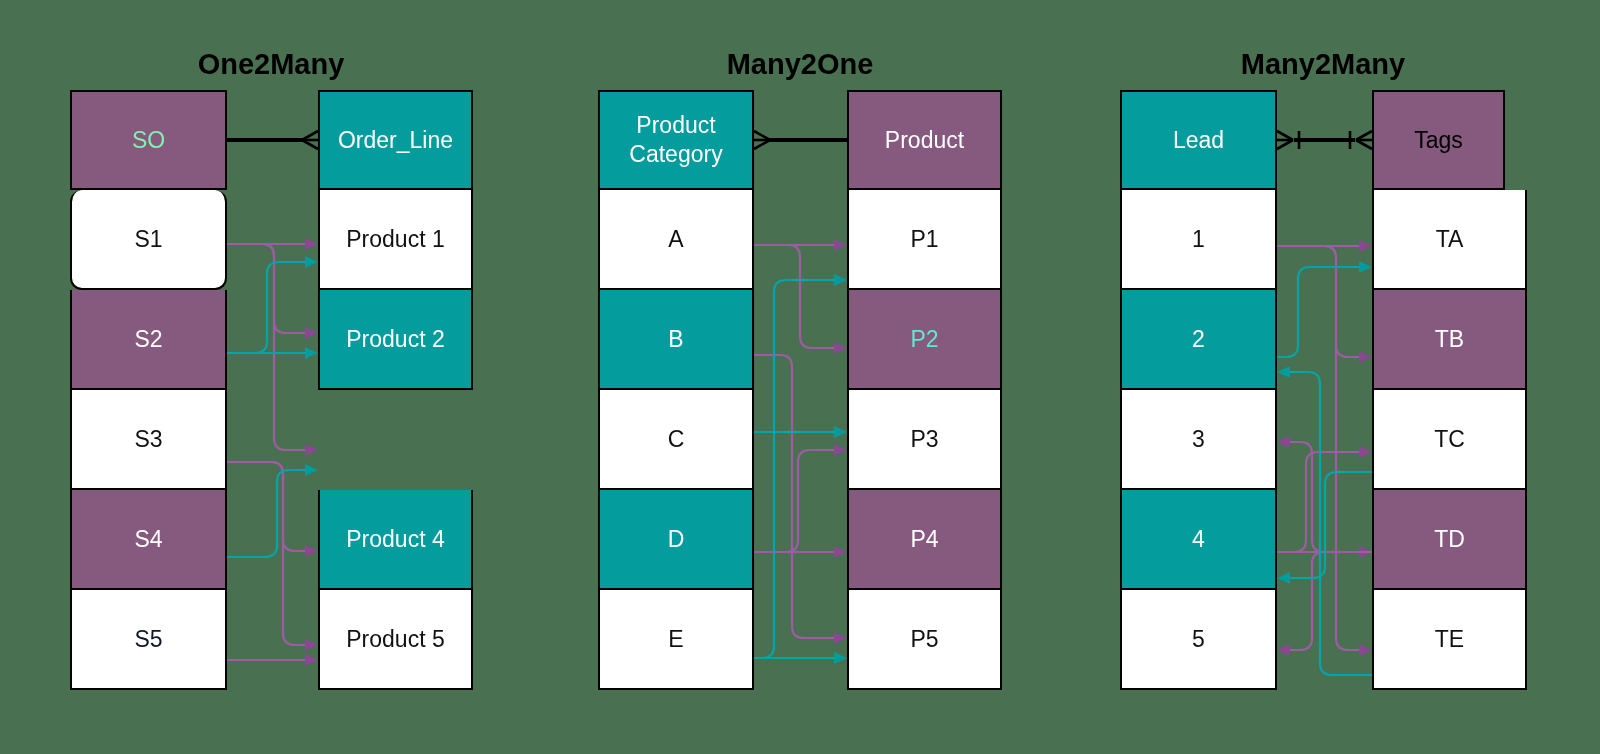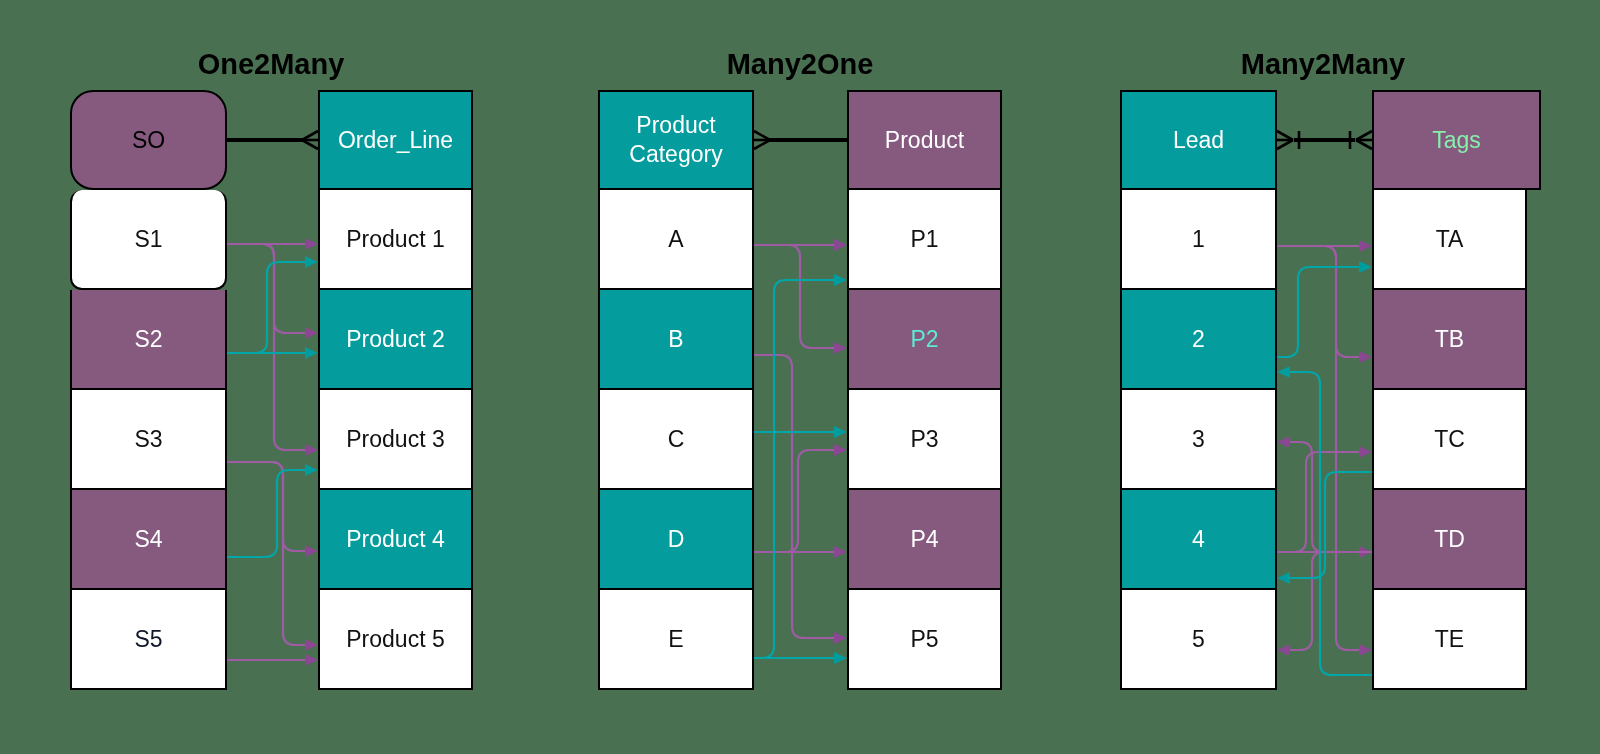--- a/index.html
+++ b/index.html
@@ -105,30 +105,29 @@
       <path d="M1372,552 L1324,552 Q1312,552 1312,540 L1312,454 Q1312,442 1300,442 L1290,442" fill="none" stroke="#9F5CA5" stroke-width="2.2"></path>
       <path d="M1277,442 L1290,436 L1290,448 Z" fill="#8B4791"></path>
       <path d="M1372,552 L1324,552 Q1312,552 1312,564 L1312,638 Q1312,650 1300,650 L1290,650" fill="none" stroke="#9F5CA5" stroke-width="2.2"></path>
       <path d="M1277,650 L1290,644 L1290,656 Z" fill="#8B4791"></path>
       <path d="M1372,472 L1337,472 Q1325,472 1325,484 L1325,566 Q1325,578 1313,578 L1290,578" fill="none" stroke="#00A6A8" stroke-width="2.2"></path>
       <path d="M1277,578 L1290,572 L1290,584 Z" fill="#009C9E"></path>
       <path d="M1372,675 L1332,675 Q1320,675 1320,663 L1320,384 Q1320,372 1308,372 L1290,372" fill="none" stroke="#00A6A8" stroke-width="2.2"></path>
       <path d="M1277,372 L1290,366 L1290,378 Z" fill="#009C9E"></path>
     </svg>
 <div class="panel-title" style="left: 271px; top: 48px; text-align: center;">One2Many</div>
-    <div class="cell header" style="left: 70px; top: 90px; width: 157px; height: 100px; background: rgb(134, 89, 126); color: #000000; border-radius: 23px;">SO</div>
+    <div class="cell header" style="left: 70px; top: 90px; width: 157px; height: 100px; background: rgb(134, 89, 126); color: #86efac;">SO</div>
     <div class="cell" style="left: 70px; top: 190px; width: 157px; height: 100px; background: rgb(255, 255, 255); color: rgb(17, 17, 17); border-radius: 12px;">S1</div>
     <div class="cell" style="left: 70px; top: 290px; width: 157px; height: 100px; background: rgb(134, 89, 126); color: rgb(255, 255, 255);">S2</div>
     <div class="cell" style="left: 70px; top: 390px; width: 157px; height: 100px; background: rgb(255, 255, 255); color: rgb(17, 17, 17);">S3</div>
     <div class="cell" style="left: 70px; top: 490px; width: 157px; height: 100px; background: rgb(134, 89, 126); color: rgb(255, 255, 255);">S4</div>
     <div class="cell" style="left: 70px; top: 590px; width: 157px; height: 100px; background: rgb(255, 255, 255); color: #0f172a;">S5</div>
     <div class="cell header" style="left: 318px; top: 90px; width: 155px; height: 100px; background: rgb(4, 156, 157); color: rgb(255, 255, 255);">Order_Line</div>
     <div class="cell" style="left: 318px; top: 190px; width: 155px; height: 100px; background: rgb(255, 255, 255); color: rgb(17, 17, 17);">Product 1</div>
     <div class="cell" style="left: 318px; top: 290px; width: 155px; height: 100px; background: rgb(4, 156, 157); color: rgb(255, 255, 255);">Product 2</div>
-    <div class="cell" style="left: 318px; top: 390px; width: 155px; height: 100px; background: rgb(255, 255, 255); color: rgb(17, 17, 17);">Product 3</div>
     <div class="cell" style="left: 318px; top: 490px; width: 155px; height: 100px; background: rgb(4, 156, 157); color: rgb(255, 255, 255);">Product 4</div>
     <div class="cell" style="left: 318px; top: 590px; width: 155px; height: 100px; background: rgb(255, 255, 255); color: rgb(17, 17, 17);">Product 5</div>
     <div class="panel-title" style="left: 800px; top: 48px;">Many2One</div>
     <div class="cell header" style="left: 598px; top: 90px; width: 156px; height: 100px; background: rgb(4, 156, 157); color: rgb(255, 255, 255);">Product
 Category</div>
     <div class="cell" style="left: 598px; top: 190px; width: 156px; height: 100px; background: rgb(255, 255, 255); color: rgb(17, 17, 17);">A</div>
     <div class="cell" style="left: 598px; top: 290px; width: 156px; height: 100px; background: rgb(4, 156, 157); color: rgb(255, 255, 255);">B</div>
     <div class="cell" style="left: 598px; top: 390px; width: 156px; height: 100px; background: rgb(255, 255, 255); color: rgb(17, 17, 17);">C</div>
     <div class="cell" style="left: 598px; top: 490px; width: 156px; height: 100px; background: rgb(4, 156, 157); color: rgb(255, 255, 255);">D</div>
     <div class="cell" style="left: 598px; top: 590px; width: 156px; height: 100px; background: rgb(255, 255, 255); color: rgb(17, 17, 17);">E</div>
@@ -138,19 +137,19 @@
     <div class="cell" style="left: 847px; top: 390px; width: 155px; height: 100px; background: rgb(255, 255, 255); color: rgb(17, 17, 17);">P3</div>
     <div class="cell" style="left: 847px; top: 490px; width: 155px; height: 100px; background: rgb(134, 89, 126); color: rgb(255, 255, 255);">P4</div>
     <div class="cell" style="left: 847px; top: 590px; width: 155px; height: 100px; background: rgb(255, 255, 255); color: rgb(17, 17, 17);">P5</div>
     <div class="panel-title" style="left: 1323px; top: 48px;">Many2Many</div>
     <div class="cell header" style="left: 1120px; top: 90px; width: 157px; height: 100px; background: rgb(4, 156, 157); color: rgb(255, 255, 255);">Lead</div>
     <div class="cell" style="left: 1120px; top: 190px; width: 157px; height: 100px; background: rgb(255, 255, 255); color: rgb(17, 17, 17);">1</div>
     <div class="cell" style="left: 1120px; top: 290px; width: 157px; height: 100px; background: rgb(4, 156, 157); color: rgb(255, 255, 255);">2</div>
     <div class="cell" style="left: 1120px; top: 390px; width: 157px; height: 100px; background: rgb(255, 255, 255); color: rgb(17, 17, 17);">3</div>
     <div class="cell" style="left: 1120px; top: 490px; width: 157px; height: 100px; background: rgb(4, 156, 157); color: rgb(255, 255, 255);">4</div>
     <div class="cell" style="left: 1120px; top: 590px; width: 157px; height: 100px; background: rgb(255, 255, 255); color: rgb(17, 17, 17);">5</div>
-    <div class="cell header" style="left: 1372px; top: 90px; width: 169px; height: 100px; background: rgb(134, 89, 126); color: #86efac;">Tags</div>
+    <div class="cell header" style="left: 1372px; top: 90px; width: 133px; height: 100px; background: rgb(134, 89, 126); color: #000000;">Tags</div>
     <div class="cell" style="left: 1372px; top: 190px; width: 155px; height: 100px; background: rgb(255, 255, 255); color: rgb(17, 17, 17);">TA</div>
     <div class="cell" style="left: 1372px; top: 290px; width: 155px; height: 100px; background: rgb(134, 89, 126); color: rgb(255, 255, 255);">TB</div>
     <div class="cell" style="left: 1372px; top: 390px; width: 155px; height: 100px; background: rgb(255, 255, 255); color: rgb(17, 17, 17);">TC</div>
     <div class="cell" style="left: 1372px; top: 490px; width: 155px; height: 100px; background: rgb(134, 89, 126); color: rgb(255, 255, 255);">TD</div>
     <div class="cell" style="left: 1372px; top: 590px; width: 155px; height: 100px; background: rgb(255, 255, 255); color: rgb(17, 17, 17);">TE</div>
   </div>
 
 </body></html>

